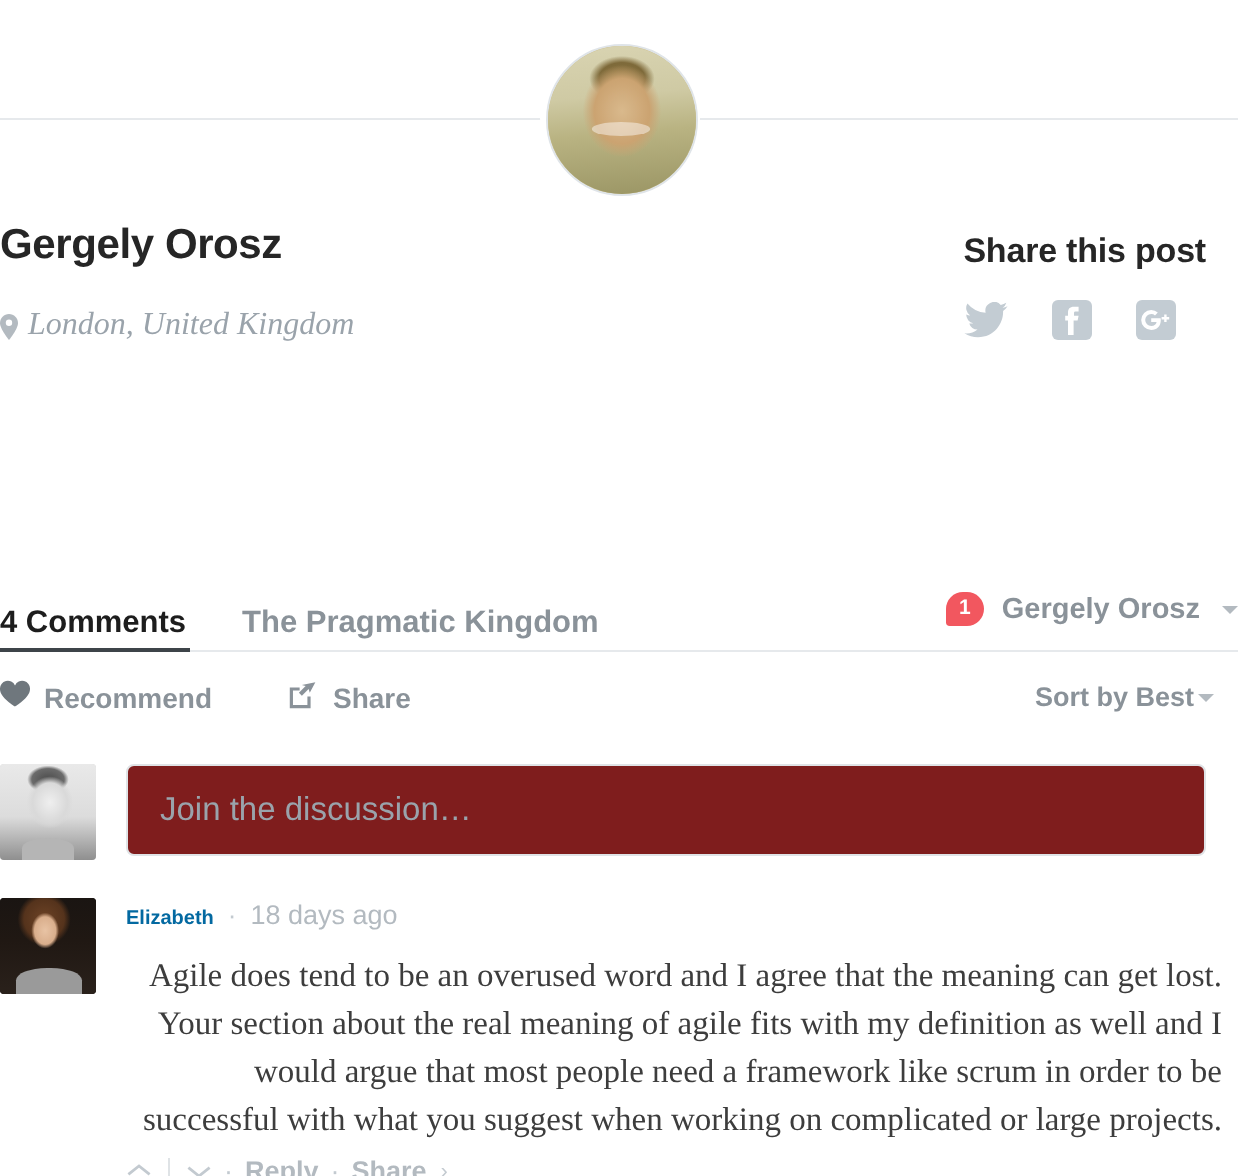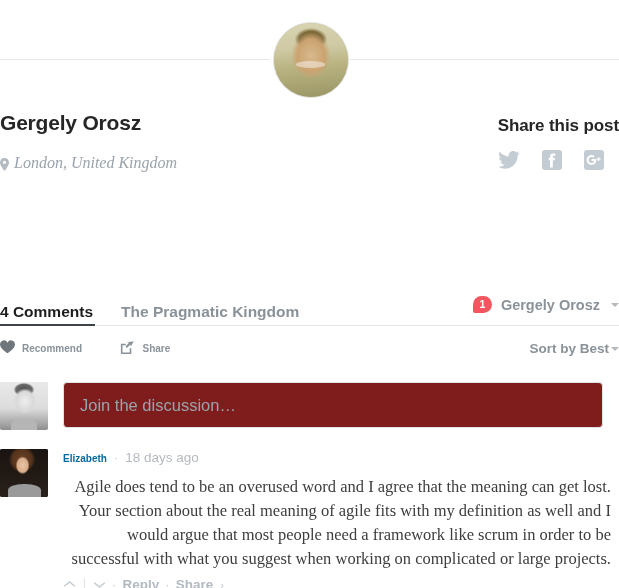--- a/index.html
+++ b/index.html
@@ -91,21 +91,21 @@
     color: #9aa3ab;
     display: flex;
     align-items: center;
     gap: 5px;
   }
   .pin-icon { display: inline-block; width: 9px; height: 13px; flex: none; }
 
   
   .share-block {
     position: absolute;
-    right: 0; top: 116px;
+    right: 16px; top: 116px;
     text-align: left;
   }
   .share-title {
     margin: 0;
     font-size: 17px;
     font-weight: bold;
     color: #262626;
     letter-spacing: -0.1px;
   }
   .share-icons {
@@ -184,29 +184,29 @@
 
   .d-actions {
     position: relative;
     margin-top: 13px;
     height: 24px;
   }
   .d-action {
     display: inline-flex;
     align-items: center;
     gap: 7px;
-    font-size: 10px;
+    font-size: 14px;
     font-weight: bold;
     color: #8a9299;
     vertical-align: top;
   }
   .d-action.share-action { margin-left: 34px; }
   .d-sort {
     position: absolute;
-    right: 0; top: 1px;
+    right: 12px; top: 1px;
     display: flex;
     align-items: center;
     font-size: 13.5px;
     font-weight: bold;
     color: #8a9299;
   }
 
   
   .composer {
     margin-top: 18px;

